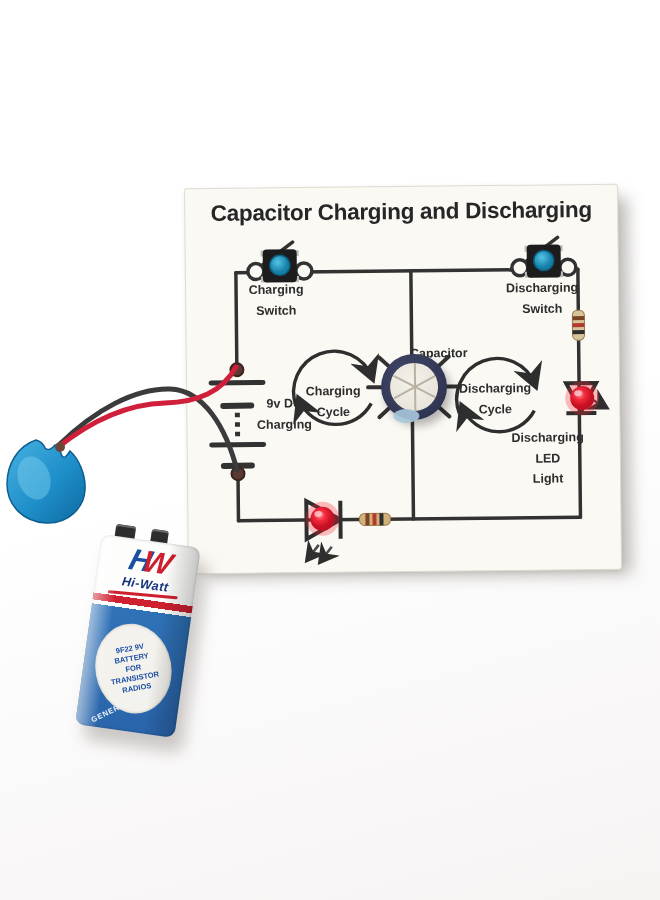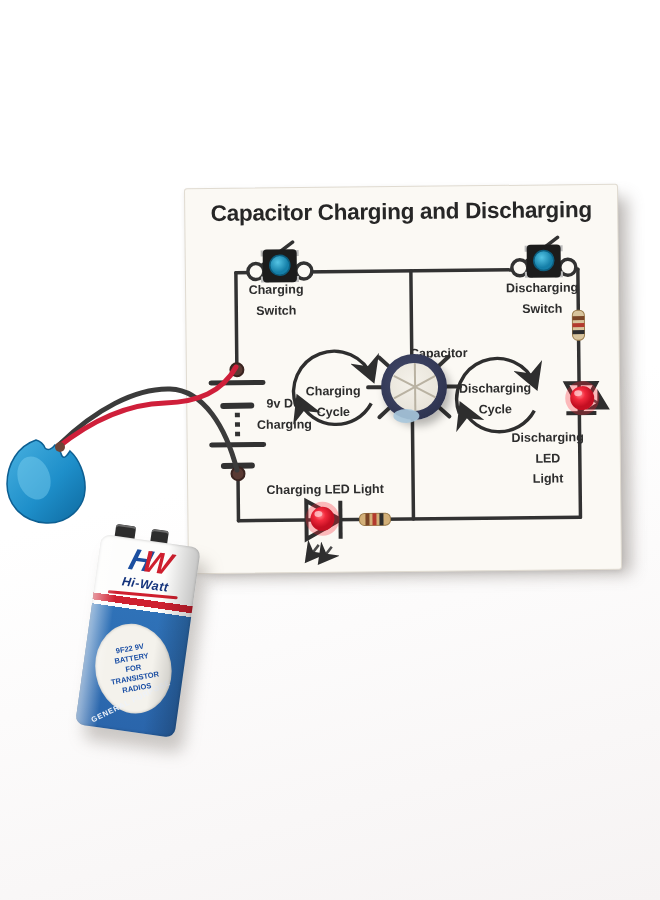--- a/index.html
+++ b/index.html
@@ -194,21 +194,20 @@
     <div class="lbl" style="left:97px;top:226px;">9v DC
 Charging</div>
     <div class="lbl" style="left:146px;top:214px;">Charging
 Cycle</div>
     <div class="lbl" style="left:252px;top:167px;">Capacitor</div>
     <div class="lbl" style="left:308px;top:213px;">Discharging
 Cycle</div>
     <div class="lbl" style="left:360px;top:273px;">Discharging
 LED
 Light</div>
-    <div class="lbl" style="left:137px;top:302px;">Charging LED Light</div>
 
     <div class="cap">
       <div class="cap-top">
         <div class="cap-vent"></div>
           <div class="cap-vent v2"></div>
           <div class="cap-vent v3"></div>
       </div>
       <div class="cap-clay"></div>
     </div>
   </div>

